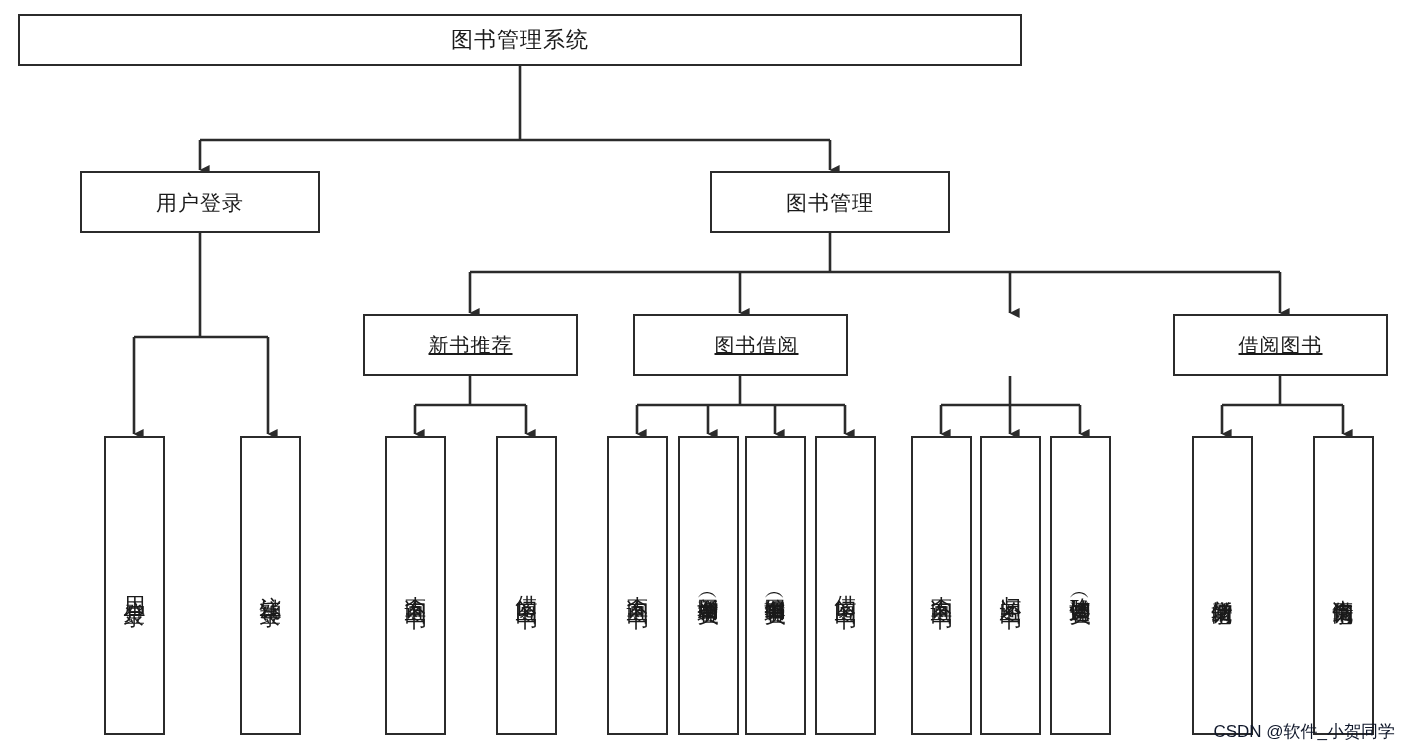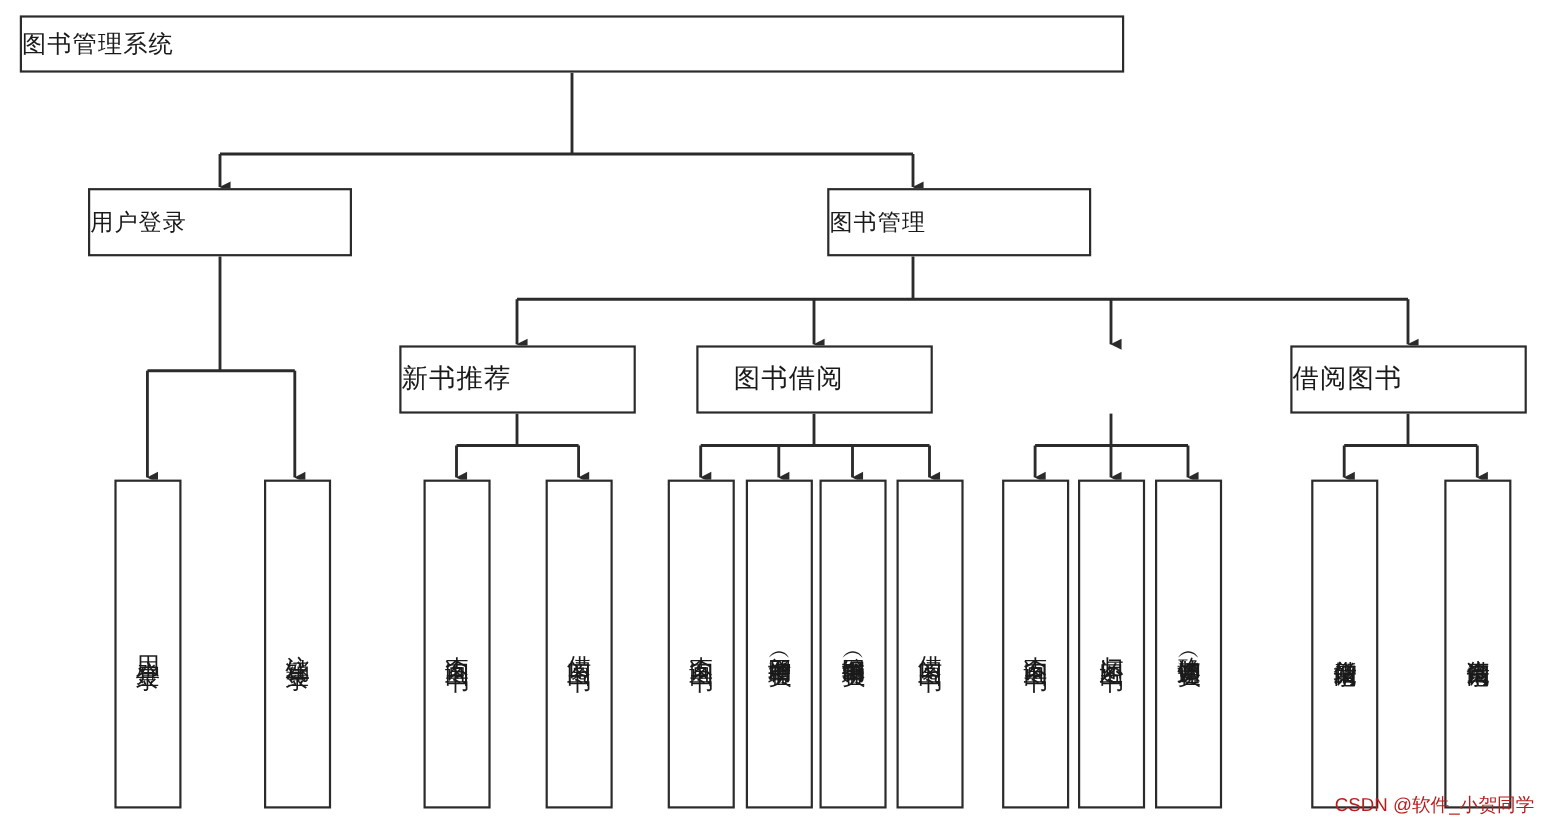--- a/index.html
+++ b/index.html
@@ -12,32 +12,33 @@
   #canvas{position:relative;width:1405px;height:747px;background:#fff;}
   svg.wires{position:absolute;left:0;top:0;width:1405px;height:747px;pointer-events:none;}
 
   .node{
     position:absolute;
     box-sizing:border-box;
     background:#ffffff;
     border:2.5px solid #2b2b2b;
     display:flex;
     align-items:center;
+    justify-content:center;
     z-index:2;
   }
   .node .lbl{
     font-size:21px;
     letter-spacing:1px;
     line-height:1;
     white-space:nowrap;
     color:#1a1a1a;
   }
   .node.root .lbl{font-size:22px;}
   .node.lvl2 .lbl{font-size:21px;}
-  .node.lvl3 .lbl{font-size:24px;}
+  .node.lvl3 .lbl{font-size:20px;text-decoration:underline;}
 
   
   .leaf{
     align-items:center;
     justify-content:center;
   }
   .leaf .lbl{
     writing-mode:vertical-rl;
     text-orientation:upright;
     -webkit-text-orientation:upright;
@@ -47,21 +48,21 @@
     white-space:nowrap;
     max-height:286px;
   }
   .leaf.tight .lbl{letter-spacing:1px;font-size:21px;}
 
   .watermark{
     position:absolute;
     right:10px;
     bottom:4px;
     font-size:17px;
-    color:#b91c1c;
+    color:#0f172a;
     white-space:nowrap;
     z-index:5;
   }
 </style>
 </head>
 <body>
 
 <div id="canvas">
 
   <svg class="wires" viewBox="0 0 1405 747">
@@ -116,21 +117,21 @@
   </svg>
 
   <div class="node root" style="left:18px;top:14px;width:1004px;height:52px;">
     <span class="lbl">图书管理系统</span>
   </div>
 
   <div class="node lvl2" style="left:80px;top:171px;width:240px;height:62px;">
     <span class="lbl">用户登录</span>
   </div>
 
-  <div class="node lvl2" style="left:710px;top:171px;width:240px;height:62px;margin-left:42px;">
+  <div class="node lvl2" style="left:710px;top:171px;width:240px;height:62px;">
     <span class="lbl">图书管理</span>
   </div>
 
   <div class="node lvl3" style="left:363px;top:314px;width:215px;height:62px;">
     <span class="lbl">新书推荐</span>
   </div>
 
   <div class="node lvl3" style="left:633px;top:314px;width:215px;height:62px;padding-left:32px;">
     <span class="lbl">图书借阅</span>
   </div>

